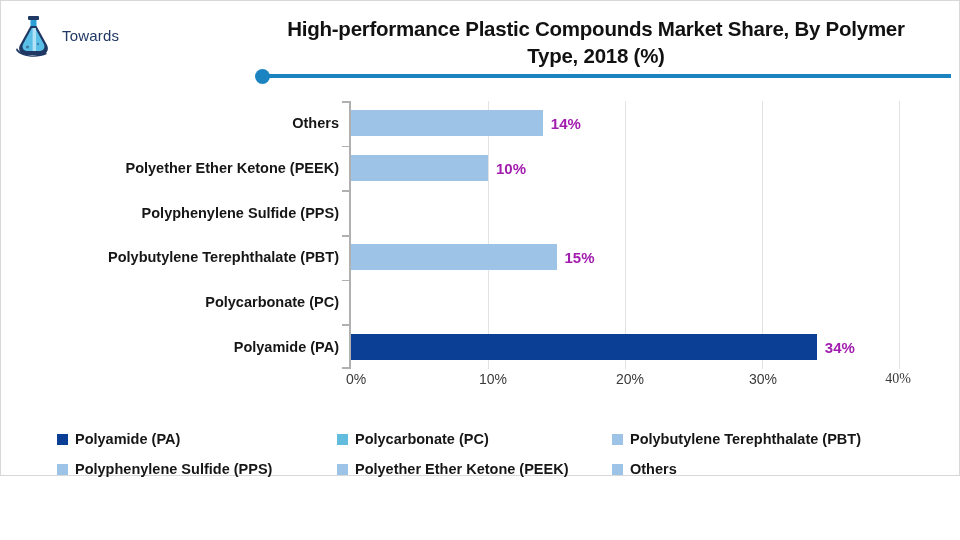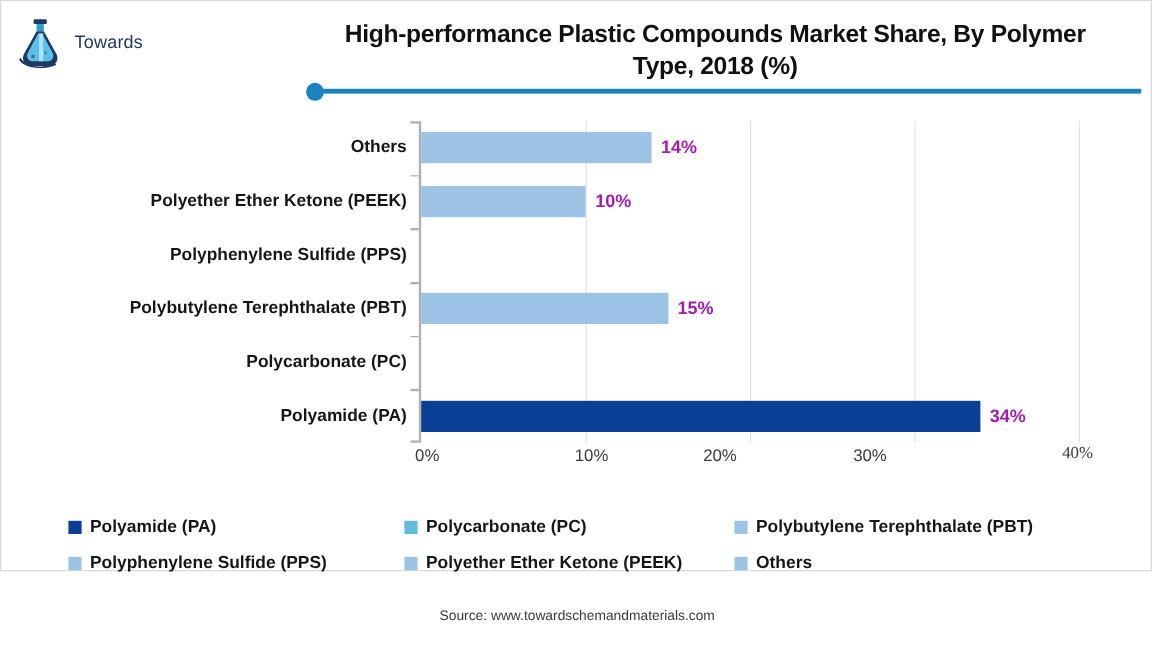--- a/index.html
+++ b/index.html
@@ -187,22 +187,22 @@
         <div class="bar-row" style="top: 245.667px; width: 570px;">
           <div class="bar" style="width: 465.8px; background: rgb(11, 63, 150);"></div>
           <span class="bar-value" style="left: 473.8px;">34%</span>
         </div>
       </div>
   </div>
 
   <div id="x-axis">
       <div class="x-tick-label" style="left: 295px;">0%</div>
       <div class="x-tick-label" style="left: 432px;">10%</div>
-      <div class="x-tick-label" style="left: 539px;">20%</div>
-      <div class="x-tick-label" style="left: 664px;">30%</div>
+      <div class="x-tick-label" style="left: 569px;">20%</div>
+      <div class="x-tick-label" style="left: 702px;">30%</div>
       <div class="x-tick-label" style="left: 837px; font-family: Liberation Serif, serif;">40%</div>
     </div>
 
   <div id="legend">
       <div class="legend-item">
         <span class="legend-swatch" style="background: rgb(11, 63, 150);"></span>
         <span class="legend-label">Polyamide (PA)</span>
       </div>
       <div class="legend-item">
         <span class="legend-swatch" style="background: rgb(98, 188, 221);"></span>
@@ -219,15 +219,14 @@
       <div class="legend-item">
         <span class="legend-swatch" style="background: rgb(157, 195, 230);"></span>
         <span class="legend-label">Polyether Ether Ketone (PEEK)</span>
       </div>
       <div class="legend-item">
         <span class="legend-swatch" style="background: rgb(157, 195, 230);"></span>
         <span class="legend-label">Others</span>
       </div>
     </div>
 
-  <div id="source">Source: www.towardschemandmaterials.com</div>
 
 </div>
 
 </body></html>

